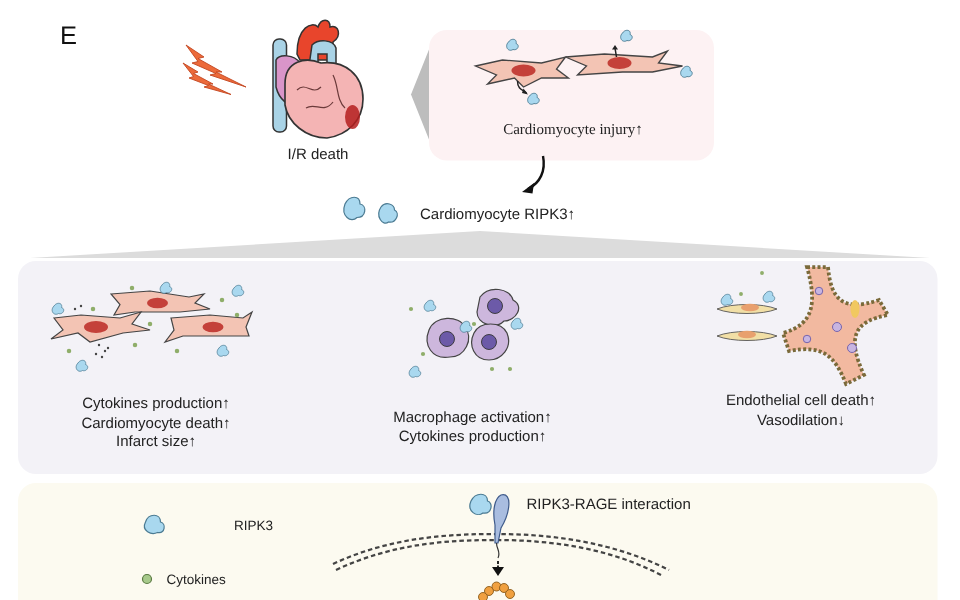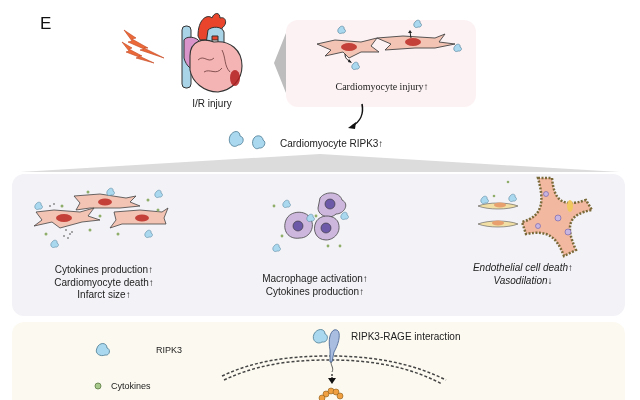--- a/index.html
+++ b/index.html
@@ -24,21 +24,21 @@
 
 <svg style="left:178px;top:10px;width:70px;height:84px;" viewBox="0 0 70 84">
   <rect x="4" y="16" width="9" height="62" rx="4" fill="#a9d3e6" stroke="#333" stroke-width="1"></rect>
   <path d="M20 26 C20 8 30 4 34 8 C36 2 42 2 42 8 C48 6 50 14 44 18 L44 30 L22 30 Z" fill="#e8452c" stroke="#333" stroke-width="1"></path>
   <path d="M30 20 C34 16 44 16 46 22 L46 34 L40 34 L40 26 L34 26 L34 34 L28 34 Z" fill="#a9d3e6" stroke="#333" stroke-width="1"></path>
   <path d="M6 30 C8 26 18 26 22 32 L22 60 C14 62 8 56 6 48 Z" fill="#d995c9" stroke="#333" stroke-width="1"></path>
   <path d="M12 46 C12 30 26 28 36 32 C52 30 64 40 64 56 C64 70 54 80 40 82 C26 82 14 72 12 60 Z" fill="#f4b4b4" stroke="#333" stroke-width="1.1"></path>
   <path d="M20 50 C26 44 30 54 36 48 M26 62 C32 58 38 66 44 58 M44 40 C48 48 46 56 52 62" fill="none" stroke="#6b3a3a" stroke-width="0.8"></path>
   <ellipse cx="57" cy="68" rx="5" ry="8" fill="#b41f1f" opacity="0.85"></ellipse>
 </svg>
-<div class="abs txt" style="left:182px;top:98px;width:60px;">I/R injury</div>
+<div class="abs txt" style="left:182px;top:98px;width:60px;">I/R death</div>
 
 <svg style="left:274px;top:28px;width:14px;height:70px;" viewBox="0 0 14 70">
   <path d="M14 0 L14 70 L0 35 Z" fill="#bdbdbd"></path>
 </svg>
 <div class="abs injury-box"></div>
 <svg style="left:315px;top:30px;width:150px;height:40px;" viewBox="0 0 150 40">
   <path d="M2 14 L20 10 L46 12 L62 8 L56 16 L64 22 L46 22 L34 28 L28 22 L10 26 L16 20 Z" fill="#f3c4b4" stroke="#444" stroke-width="0.9"></path>
   <ellipse cx="34" cy="17" rx="8" ry="4" fill="#c4413a"></ellipse>
   <path d="M62 8 L88 6 L120 8 L130 4 L124 12 L140 14 L120 18 L100 18 L70 20 L76 14 Z" fill="#f3c4b4" stroke="#444" stroke-width="0.9"></path>
   <ellipse cx="98" cy="12" rx="8" ry="4" fill="#c4413a"></ellipse>
@@ -151,21 +151,21 @@
     </g>
   <path d="M60 -2 L74 -2 C76 20 84 28 108 20 L114 30 C92 34 86 44 98 70 L86 76 C78 56 70 50 48 54 L44 42 C66 36 66 20 60 -2Z" fill="#f2b9a0" stroke="#7a6a3a" stroke-width="2.5" stroke-dasharray="2 1.5"></path>
   <g fill="#c8b5e0" stroke="#6c5aa8" stroke-width="0.6">
       <circle cx="68" cy="14" r="2.5"></circle>
       <circle cx="80" cy="38" r="3"></circle>
       <circle cx="90" cy="52" r="3"></circle>
       <circle cx="60" cy="46" r="2.5"></circle>
     </g>
   <ellipse cx="92" cy="26" rx="3" ry="6" fill="#f1c860"></ellipse>
 </svg>
-<div class="abs txt" style="left:438px;top:262px;width:170px;font-style:italic;">
+<div class="abs txt" style="left:449px;top:262px;width:170px;">
   <div>Endothelial cell death↑</div>
   <div>Vasodilation↓</div>
 </div>
 
 <div class="abs bot-panel"></div>
 
 <svg style="left:95px;top:342px;width:16px;height:14px;" viewBox="0 0 16 14">
   <path d="M2 6 c2 -6 10 -6 10 0 c4 1 3 8 -2 7 c-4 2 -11 -1 -8 -7z" fill="#a9d8ef" stroke="#4a7a92" stroke-width="0.8"></path>
 </svg>
 <div class="abs txt" style="left:120px;top:344px;text-align:left;font-size:9px;padding-left:36px;">RIPK3</div>

